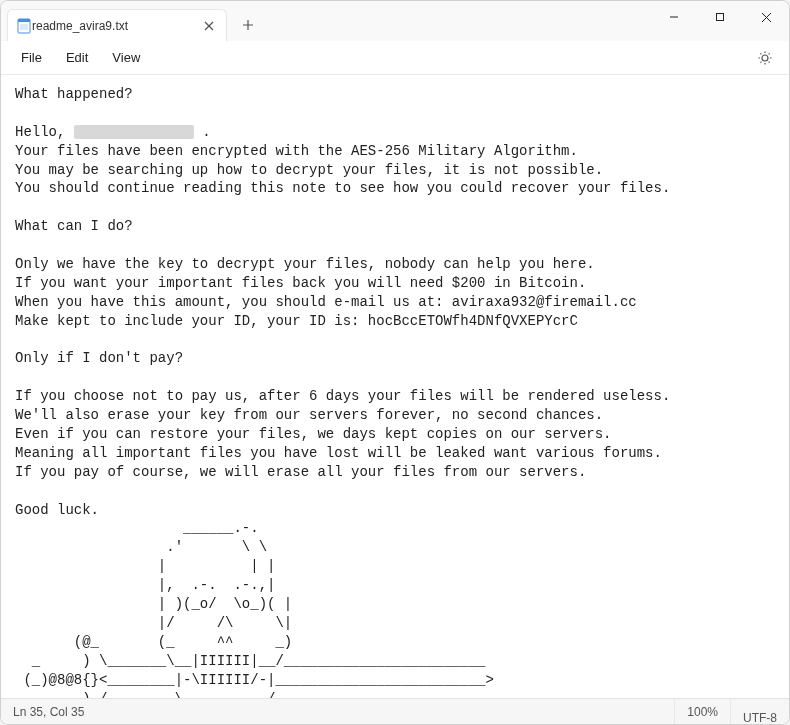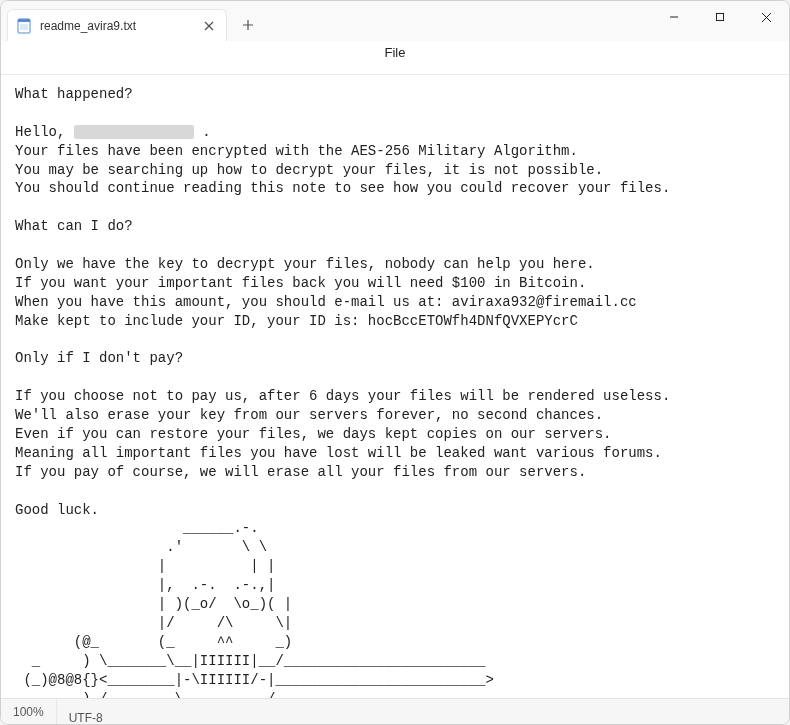--- a/index.html
+++ b/index.html
@@ -37,21 +37,20 @@
     .tab {
       height: 32px;
       background: #ffffff;
       border: 1px solid #e6e6e6;
       border-bottom: none;
       border-radius: 6px 6px 0 0;
       display: flex;
       align-items: center;
       padding: 0 8px 0 8px;
       min-width: 220px;
-      gap: 8px;
       font-size: 12px;
       color: #333;
     }
     .tab .icon-notepad {
       width: 16px;
       height: 16px;
       display: inline-flex;
       align-items: center;
       justify-content: center;
     }
@@ -92,21 +91,20 @@
     }
     .menubar {
       height: 34px;
       display: flex;
       align-items: center;
       padding: 0 10px;
       gap: 4px;
       border-bottom: 1px solid #eaeaea;
       background: #ffffff;
       font-size: 13px;
-      flex-direction: column;
     }
     .menu-item {
       padding: 4px 10px;
       border-radius: 4px;
       color: #222;
     }
     .menu-spacer { flex: 1; }
     .gear {
       width: 28px;
       height: 28px;
@@ -221,21 +219,21 @@
   <div class="content"><span>What happened?</span>
 <span></span>
 <span>Hello, </span><span class="redacted"></span><span> .</span>
 <span>Your files have been encrypted with the AES-256 Military Algorithm.</span>
 <span>You may be searching up how to decrypt your files, it is not possible.</span>
 <span>You should continue reading this note to see how you could recover your files.</span>
 <span></span>
 <span>What can I do?</span>
 <span></span>
 <span>Only we have the key to decrypt your files, nobody can help you here.</span>
-<span>If you want your important files back you will need $100 in Bitcoin.</span>
+<span>If you want your important files back you will need $200 in Bitcoin.</span>
 <span>When you have this amount, you should e-mail us at: aviraxa932@firemail.cc</span>
 <span>Make kept to include your ID, your ID is: hocBccETOWfh4DNfQVXEPYcrC</span>
 <span></span>
 <span>Only if I don't pay?</span>
 <span></span>
 <span>If you choose not to pay us, after 6 days your files will be rendered useless.</span>
 <span>We'll also erase your key from our servers forever, no second chances.</span>
 <span>Even if you can restore your files, we days kept copies on our servers.</span>
 <span>Meaning all important files you have lost will be leaked want various forums.</span>
 <span>If you pay of course, we will erase all your files from our servers.</span>
@@ -247,17 +245,18 @@
                  |,  .-.  .-.,|
                  | )(_o/  \o_)( |
                  |/     /\     \|
        (@_       (_     ^^     _)
   _     ) \_______\__|IIIIII|__/________________________
  (_)@8@8{}&lt;________|-\IIIIII/-|_________________________&gt;
         )_/        \          /
        (@           `--------`</span></div>
 
   <div class="statusbar">
+    <div class="status-cell first">Ln 35, Col 35</div>
     <div class="status-cell">100%</div>
     <div class="status-cell last">UTF-8</div>
   </div>
 
 </div>
 
 </body></html>

